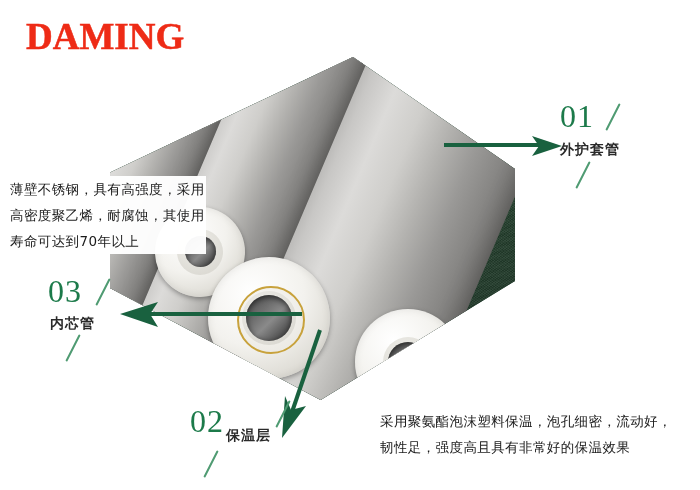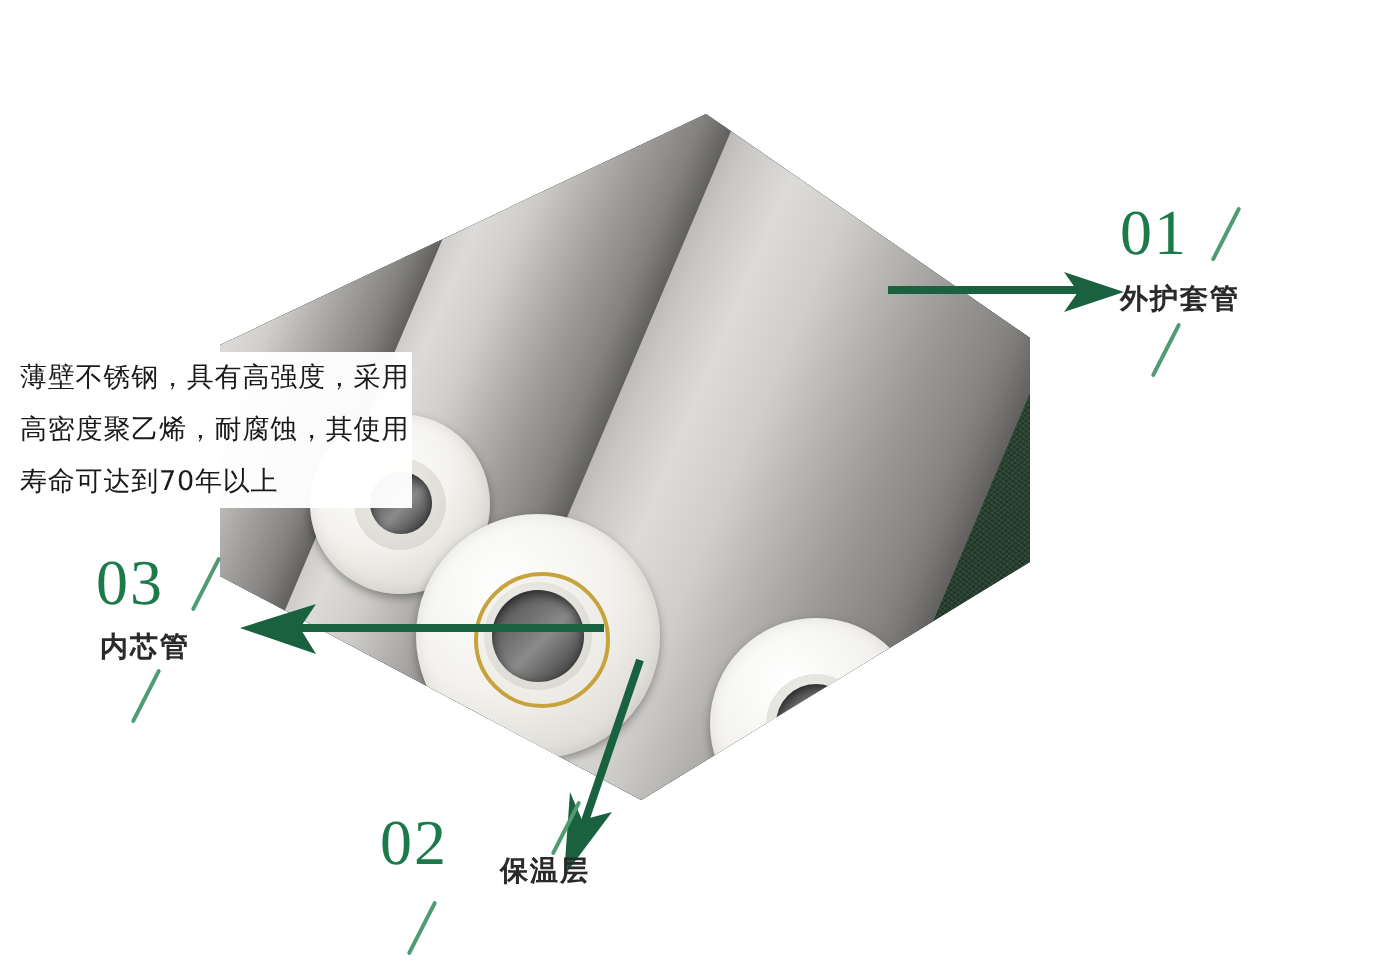--- a/index.html
+++ b/index.html
@@ -115,34 +115,35 @@
   
   .co-03{left:48px;top:275px;}
   .co-03 .co-num{position:absolute;left:0;top:0;}
   .co-03 .co-name{position:absolute;left:2px;top:40px;white-space:nowrap;}
   .co-03 .s1{left:54px;top:2px;height:30px;transform:rotate(27deg);}
   .co-03 .s2{left:24px;top:58px;height:30px;transform:rotate(27deg);}
 
   
   .co-02{left:190px;top:405px;}
   .co-02 .co-num{position:absolute;left:0;top:0;}
-  .co-02 .co-name{position:absolute;left:60px;top:22px;white-space:nowrap;}
+  .co-02 .co-name{position:absolute;left:36px;top:22px;white-space:nowrap;}
   .co-02 .s1{left:92px;top:-6px;height:30px;transform:rotate(27deg);}
   .co-02 .s2{left:20px;top:44px;height:30px;transform:rotate(27deg);}
 
   
   .arrow{position:absolute;}
   .arrow svg{display:block;overflow:visible;}
 </style>
 </head>
 <body>
 
 <div id="stage">
 
   <div class="logo-block">
+    <div class="logo-en">DAMING</div>
   </div>
 
   <div class="photo-wrap">
     <div class="photo">
       <div class="felt"></div>
 
       <div class="pipe" style="left:150px;top:-60px;width:230px;height:470px;transform:rotate(23deg);">
         <div class="pipe-body" style="left:0;top:0;width:230px;height:470px;"></div>
         <div class="pipe-seam" style="left:36px;"></div>
       </div>
@@ -213,14 +214,15 @@
   <div class="callout co-02">
     <span class="slash s1"></span>
     <span class="slash s2"></span>
     <div class="co-num">02</div>
     <div class="co-name">保温层</div>
   </div>
 
 
   <div class="para para-l">薄壁不锈钢，具有高强度，采用高密度聚乙烯，耐腐蚀，其使用寿命可达到70年以上</div>
 
+  <div class="para para-br">采用聚氨酯泡沫塑料保温，泡孔细密，流动好，韧性足，强度高且具有非常好的保温效果</div>
 
 </div>
 
 </body></html>

